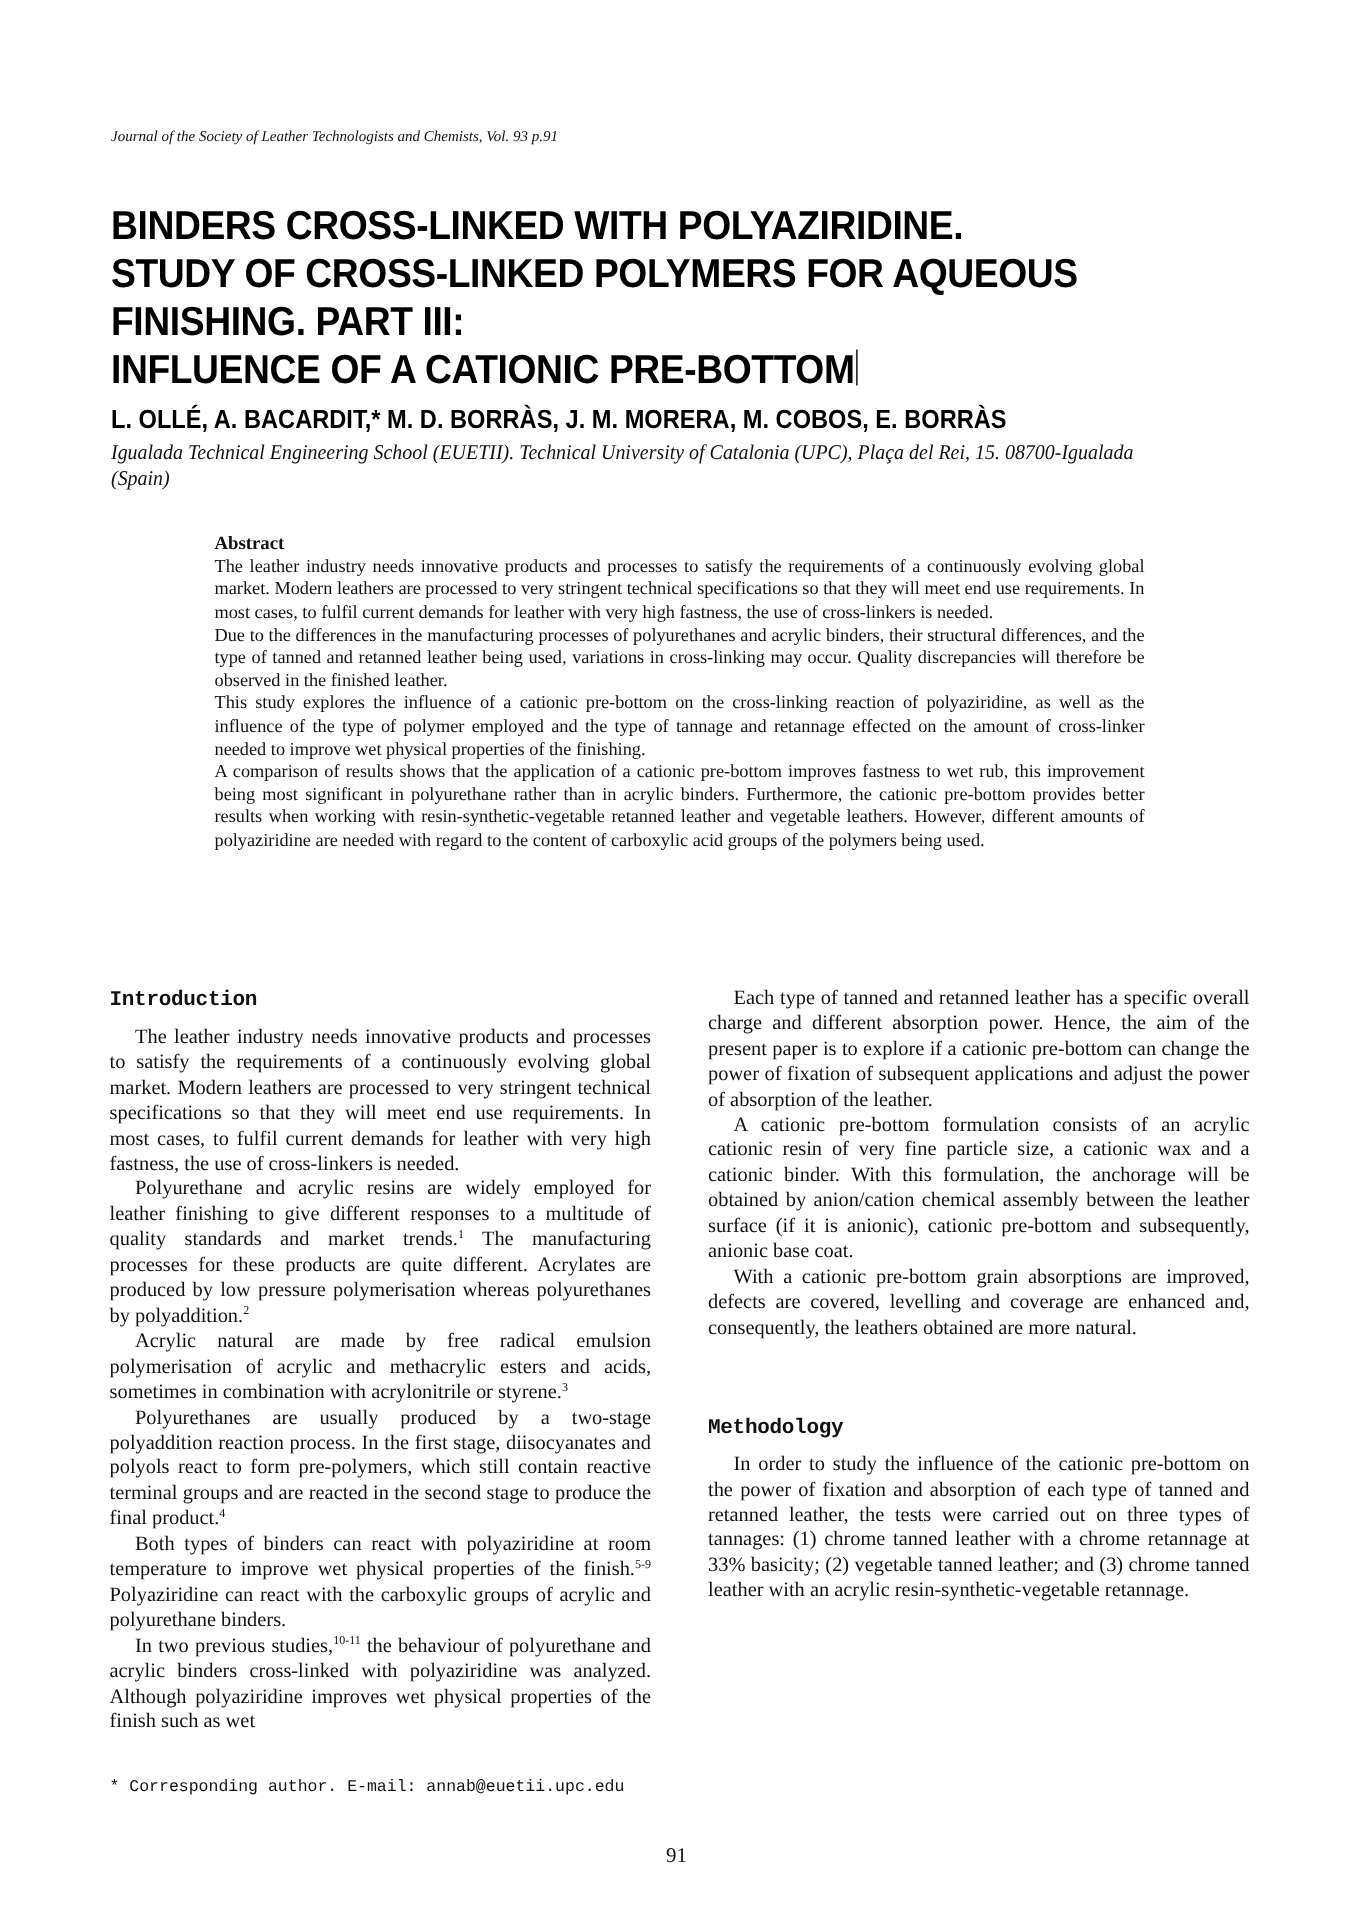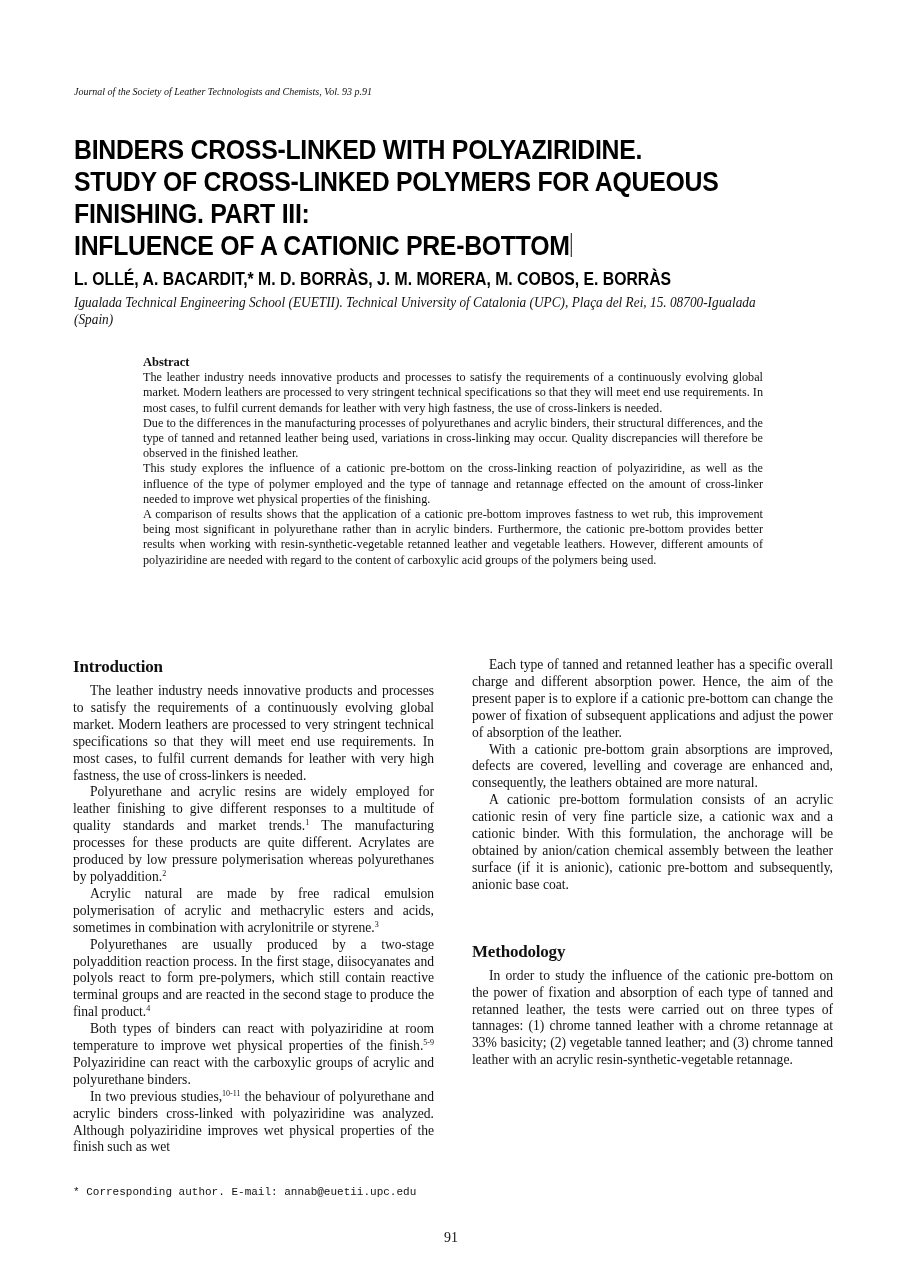--- a/index.html
+++ b/index.html
@@ -33,21 +33,21 @@
   }
   .abstract h2 { font-size: 12.5px; font-weight: bold; margin: 0; line-height: 15.2px; }
   .abstract p { margin: 0; }
   .col {
     position: absolute; width: 361px;
     font-family: "Liberation Serif", serif; font-size: 13.6px; line-height: 16.9px; text-align: justify;
   }
   .col-left { left: 73px; top: 657px; }
   .col-right { left: 472px; top: 657px; }
   .section-heading {
-    font-family: Liberation Serif, serif; font-weight: bold; font-size: 17px;
+    font-family: Liberation Mono, monospace; font-weight: bold; font-size: 14px;
     margin: 0 0 6px 0; line-height: 20px; letter-spacing: -0.2px;
   }
   .col p { margin: 0; text-indent: 17px; }
   .col p.noindent { text-indent: 0; }
   sup { font-size: 8px; line-height: 0; vertical-align: 5px; }
   .methodology-heading { margin-top: 48px; }
   .footnote {
     position: absolute; left: 73px; top: 1186px;
     font-family: Liberation Mono, monospace; font-size: 11px;
   }
@@ -86,21 +86,21 @@
     <p>The leather industry needs innovative products and processes to satisfy the requirements of a continuously evolving global market. Modern leathers are processed to very stringent technical specifications so that they will meet end use requirements. In most cases, to fulfil current demands for leather with very high fastness, the use of cross-linkers is needed.</p>
     <p><span>Polyurethane and acrylic resins are widely employed for leather finishing to give different responses to a multitude of quality standards and market trends.</span><sup>1</sup><span> The manufacturing processes for these products are quite different. Acrylates are produced by low pressure polymerisation whereas polyurethanes by polyaddition.</span><sup>2</sup></p>
     <p><span>Acrylic natural are made by free radical emulsion polymerisation of acrylic and methacrylic esters and acids, sometimes in combination with acrylonitrile or styrene.</span><sup>3</sup></p>
     <p><span>Polyurethanes are usually produced by a two-stage polyaddition reaction process. In the first stage, diisocyanates and polyols react to form pre-polymers, which still contain reactive terminal groups and are reacted in the second stage to produce the final product.</span><sup>4</sup></p>
     <p><span>Both types of binders can react with polyaziridine at room temperature to improve wet physical properties of the finish.</span><sup>5-9</sup><span> Polyaziridine can react with the carboxylic groups of acrylic and polyurethane binders.</span></p>
     <p><span>In two previous studies,</span><sup>10-11</sup><span> the behaviour of polyurethane and acrylic binders cross-linked with polyaziridine was analyzed. Although polyaziridine improves wet physical properties of the finish such as wet</span></p>
   </div>
 
   <div class="col col-right">
     <p>Each type of tanned and retanned leather has a specific overall charge and different absorption power. Hence, the aim of the present paper is to explore if a cationic pre-bottom can change the power of fixation of subsequent applications and adjust the power of absorption of the leather.</p>
+    <p>A cationic pre-bottom formulation consists of an acrylic cationic resin of very fine particle size, a cationic wax and a cationic binder. With this formulation, the anchorage will be obtained by anion/cation chemical assembly between the leather surface (if it is anionic), cationic pre-bottom and subsequently, anionic base coat.</p>
     <p>With a cationic pre-bottom grain absorptions are improved, defects are covered, levelling and coverage are enhanced and, consequently, the leathers obtained are more natural.</p>
-    <p>A cationic pre-bottom formulation consists of an acrylic cationic resin of very fine particle size, a cationic wax and a cationic binder. With this formulation, the anchorage will be obtained by anion/cation chemical assembly between the leather surface (if it is anionic), cationic pre-bottom and subsequently, anionic base coat.</p>
     <h3 class="section-heading methodology-heading">Methodology</h3>
     <p>In order to study the influence of the cationic pre-bottom on the power of fixation and absorption of each type of tanned and retanned leather, the tests were carried out on three types of tannages: (1) chrome tanned leather with a chrome retannage at 33% basicity; (2) vegetable tanned leather; and (3) chrome tanned leather with an acrylic resin-synthetic-vegetable retannage.</p>
   </div>
 
   <div class="footnote">* Corresponding author. E-mail: annab@euetii.upc.edu</div>
   <div class="page-number">91</div>
 </div>
 
 </body></html>

